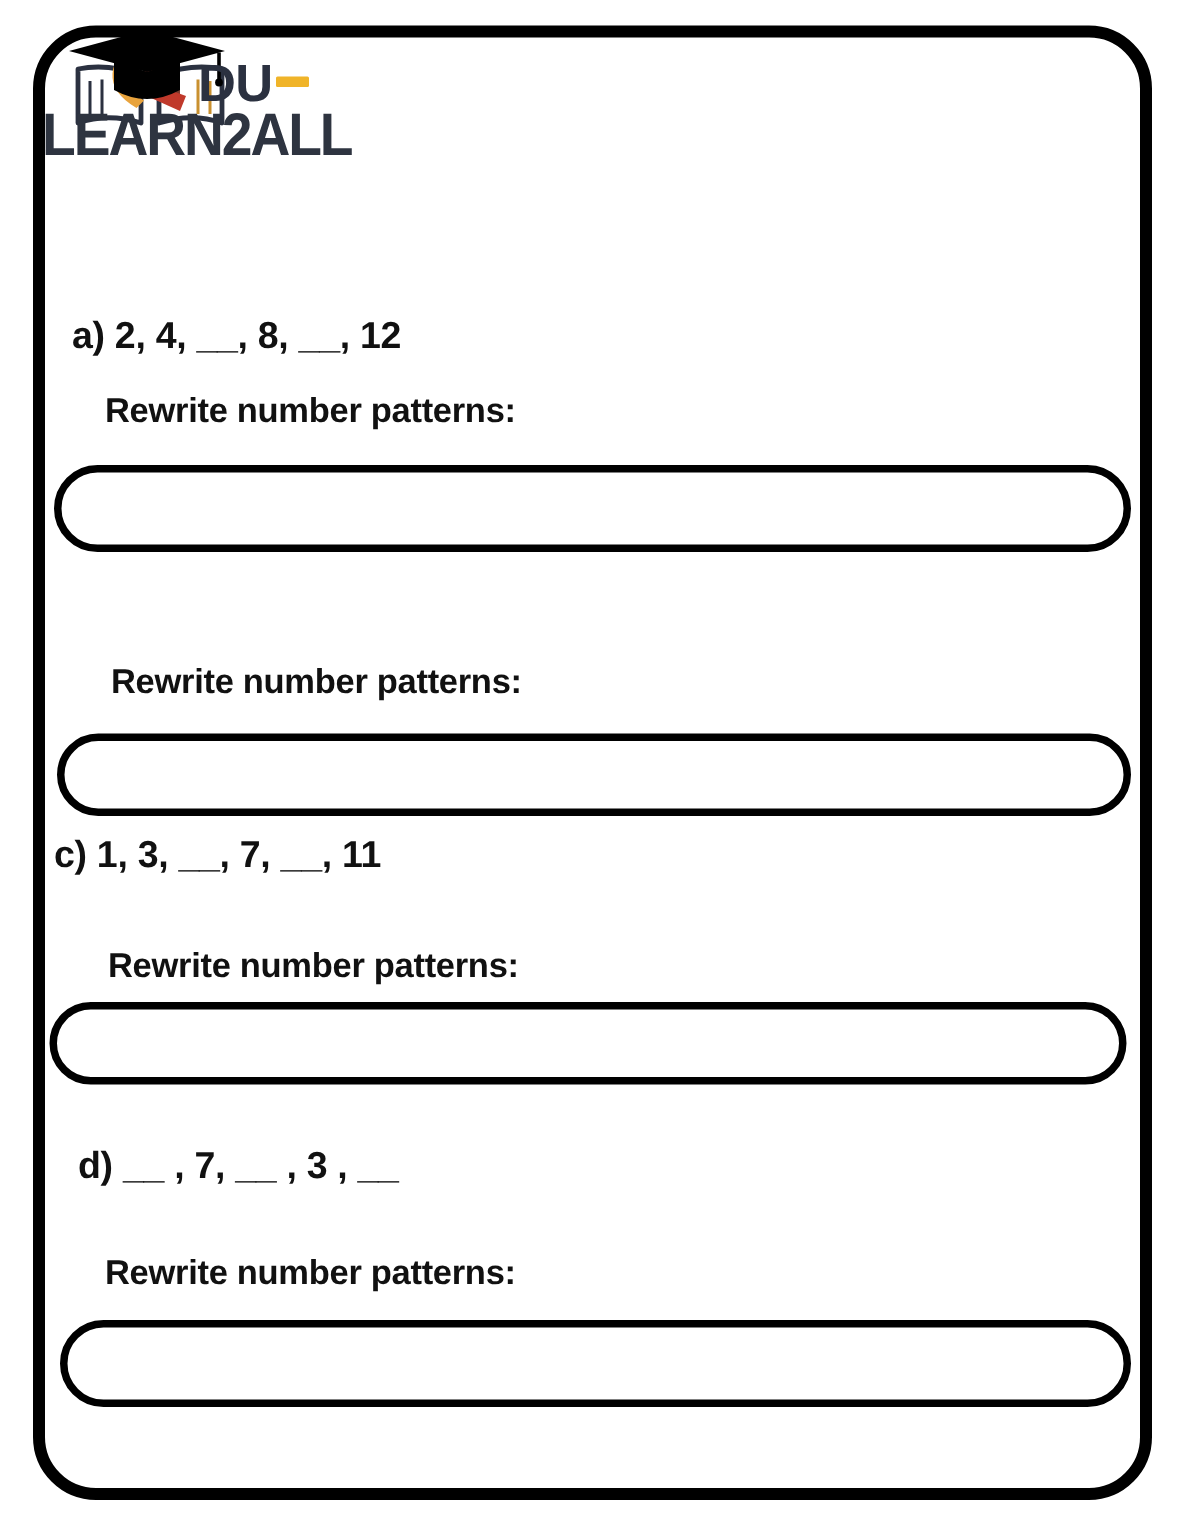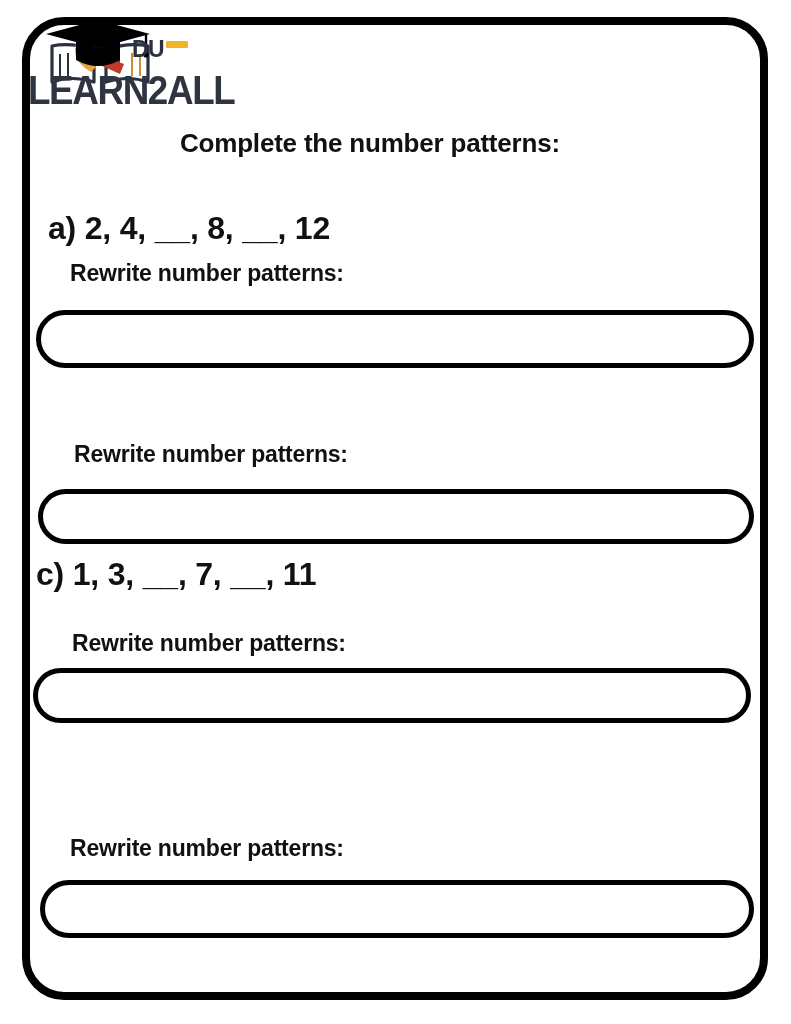--- a/index.html
+++ b/index.html
@@ -48,21 +48,21 @@
     left: 18px;
     top: 2px;
     width: 108px;
     height: 70px;
   }
   .logo-wordmark-top {
     position: absolute;
     left: 104px;
     top: 20px;
     font-family: "Liberation Sans", sans-serif;
-    font-size: 23px;
+    font-size: 35px;
     font-weight: bold;
     color: #2B3140;
     letter-spacing: -0.5px;
     line-height: 1;
   }
   .logo-dash {
     display: inline-block;
     width: 22px;
     height: 7px;
     background: #F0B429;
@@ -92,21 +92,21 @@
     font-size: 26px;
     font-weight: bold;
     color: #111111;
     letter-spacing: -0.2px;
     white-space: nowrap;
   }
 
   
   .question-text {
     position: absolute;
-    font-size: 32px;
+    font-size: 25px;
     font-weight: bold;
     color: #111111;
     letter-spacing: -0.2px;
     white-space: nowrap;
   }
   .rewrite-label {
     position: absolute;
     font-size: 23px;
     font-weight: bold;
     color: #111111;
@@ -165,28 +165,28 @@
         <path d="M52 0 L104 14 L52 28 L0 14 Z" fill="#000000"></path>
         <path d="M30 20 L30 40 Q52 52 74 40 L74 20 L52 28 Z" fill="#000000"></path>
         <path d="M100 15 L100 34" stroke="#000000" stroke-width="2.4" fill="none"></path>
         <circle cx="100" cy="35" r="2.6" fill="#000000"></circle>
       </svg>
     </div>
     <div class="logo-wordmark-top"><span>DU</span><span class="logo-dash"></span></div>
     <div class="logo-wordmark-bottom">LEARN2ALL</div>
   </div>
 
-  <div class="worksheet-title">Complete the number patterns:</div>
 
   <div class="question-text" id="q-a-text">a) 2, 4, __, 8, __, 12</div>
   <div class="rewrite-label" id="q-a-label">Rewrite number patterns:</div>
   <div class="answer-box" id="q-a-box"></div>
 
   <div class="rewrite-label" id="q-b-label">Rewrite number patterns:</div>
   <div class="answer-box" id="q-b-box"></div>
 
   <div class="question-text" id="q-c-text">c) 1, 3, __, 7, __, 11</div>
   <div class="rewrite-label" id="q-c-label">Rewrite number patterns:</div>
   <div class="answer-box" id="q-c-box"></div>
 
+  <div class="question-text" id="q-d-text">d) __ , 7, __ , 3 , __</div>
   <div class="rewrite-label" id="q-d-label">Rewrite number patterns:</div>
   <div class="answer-box" id="q-d-box"></div>
 </div>
 
 </body></html>

